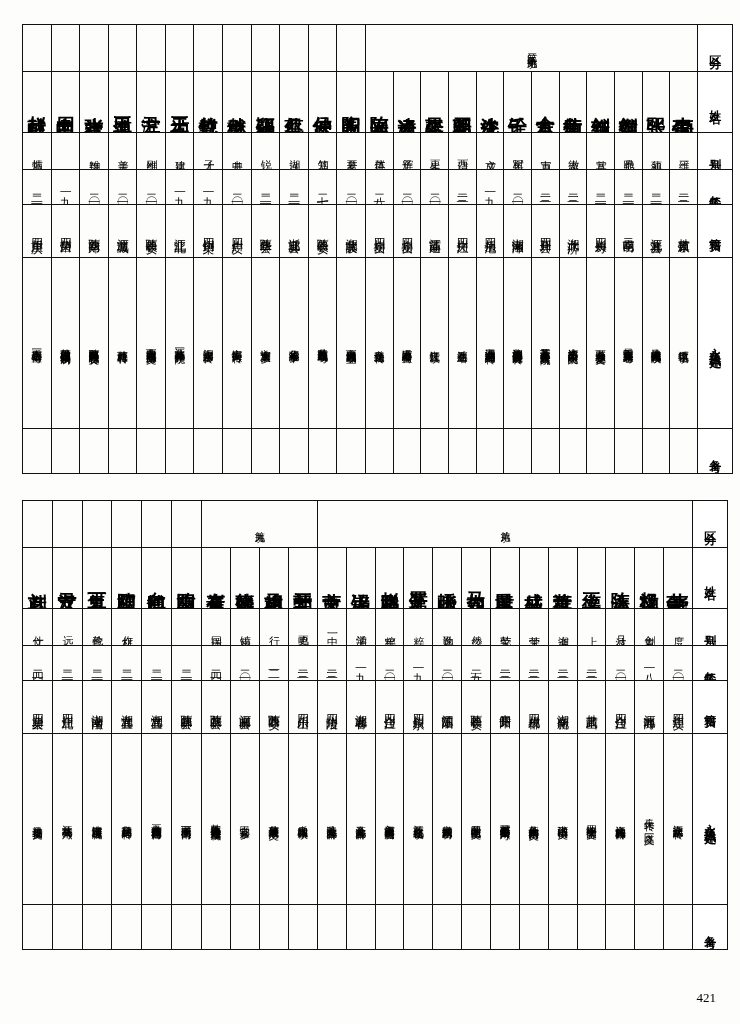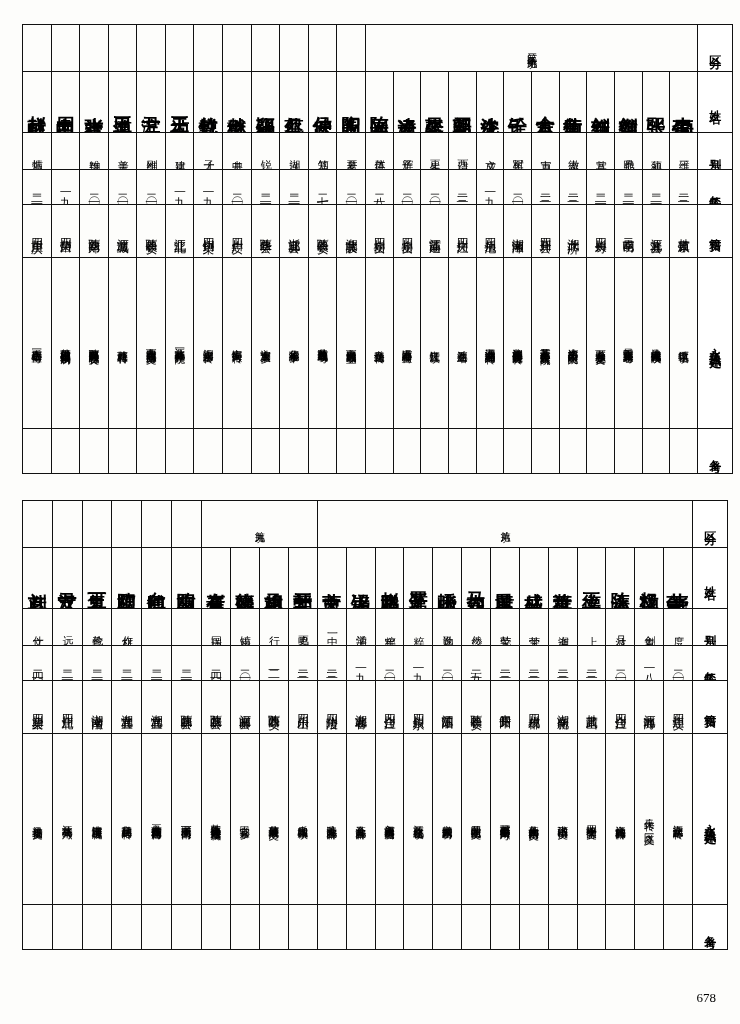--- a/index.html
+++ b/index.html
@@ -1729,14 +1729,14 @@
             <td class="label" style="width: 34px;">
               <div class="cell-inner">
                 <span class="v">备考</span>
               </div>
             </td>
           </tr>
         </tbody>
     </table>
   </div>
 
-  <div class="page-num">678</div>
+  <div class="page-num">421</div>
 </div>
 
 </body></html>

